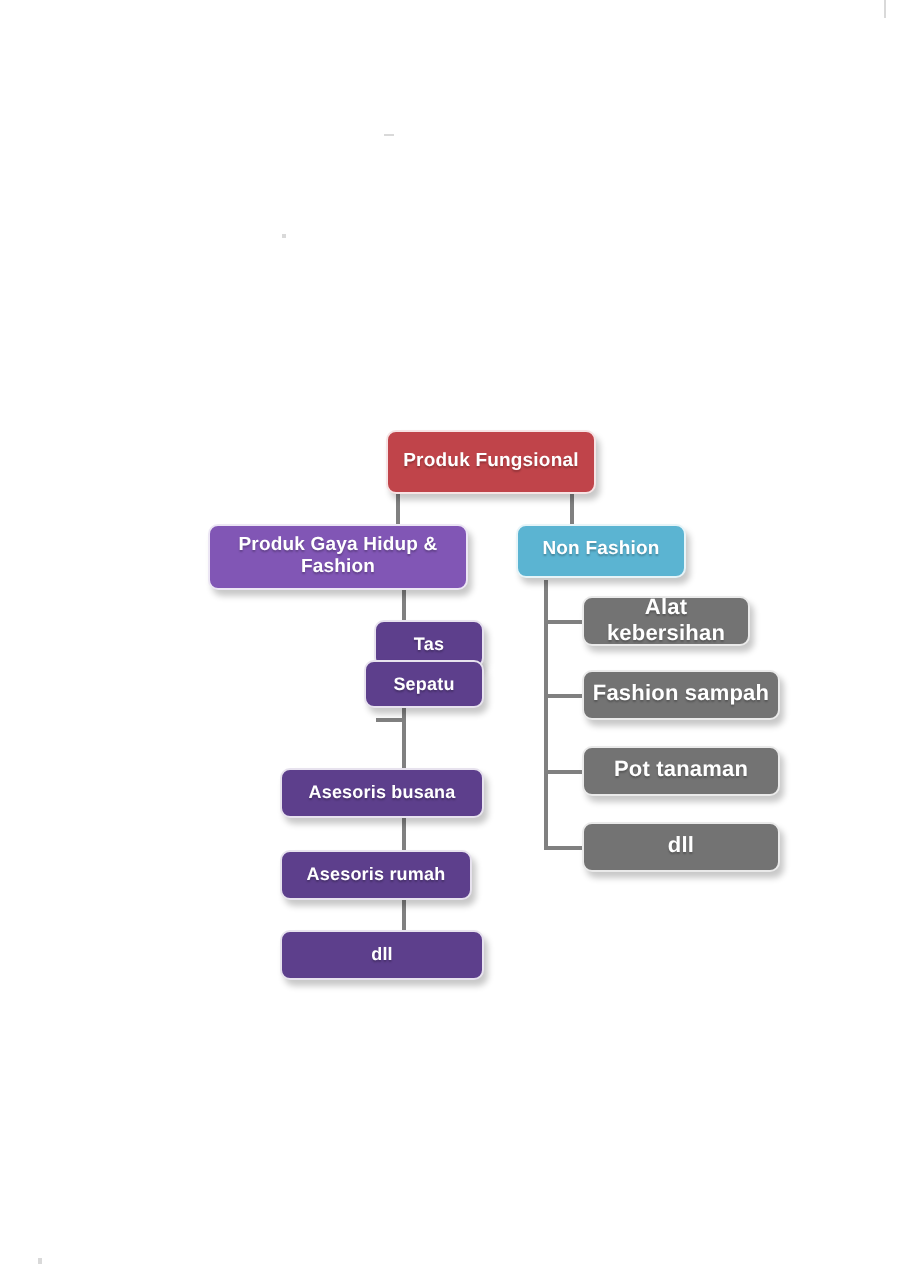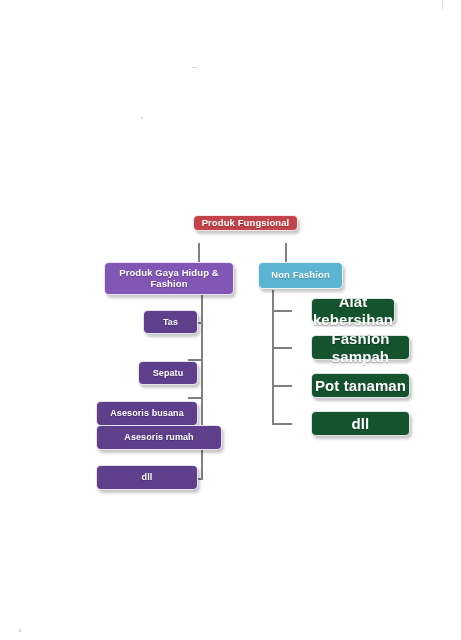--- a/index.html
+++ b/index.html
@@ -60,22 +60,22 @@
     line-height: 1.15;
     letter-spacing: .1px;
     box-shadow: 2px 3px 3px rgba(0,0,0,0.22);
     border: 1px solid rgba(255,255,255,0.85);
     text-shadow: 0 1px 1px rgba(0,0,0,0.25);
   }
 
   .node.root      { background: #c0444a; font-size: 9.5px; }
   .node.lv1-left  { background: #8156b5; font-size: 9.5px; text-align: center; }
   .node.lv1-right { background: #5bb4d2; font-size: 9.5px; }
-  .node.lv2-left  { background: #5d3f8c; font-size: 9px; }
-  .node.lv2-right { background: #14532d; font-size: 15px; margin-left: 20px; }
+  .node.lv2-left  { background: #5d3f8c; font-size: 9px; margin-left: 44px; }
+  .node.lv2-right { background: #737373; font-size: 11px; }
 </style>
 </head>
 <body>
 
 <div id="page">
 
   <div class="artifact" style="left:442px;top:0px;width:1px;height:9px;"></div>
   <div class="artifact" style="left:192px;top:67px;width:5px;height:1px;"></div>
   <div class="artifact" style="left:141px;top:117px;width:2px;height:2px;"></div>
   <div class="artifact" style="left:19px;top:629px;width:2px;height:3px;"></div>
@@ -92,33 +92,33 @@
     <div class="conn h" style="left:188px;top:397px;width:15px;"></div>
     <div class="conn h" style="left:188px;top:437px;width:15px;"></div>
     <div class="conn h" style="left:188px;top:478px;width:15px;"></div>
 
     <div class="conn v" style="left:272px;top:290px;height:134px;"></div>
     <div class="conn h" style="left:272px;top:310px;width:20px;"></div>
     <div class="conn h" style="left:272px;top:347px;width:20px;"></div>
     <div class="conn h" style="left:272px;top:385px;width:20px;"></div>
     <div class="conn h" style="left:272px;top:423px;width:20px;"></div>
 
-    <div class="node root" style="left:193px;top:215px;width:105px;height:16px;">Produk Fungsional</div>
+    <div class="node root" style="left:193px;top:215px;width:105px;height:32px;">Produk Fungsional</div>
 
     <div class="node lv1-left" style="left:104px;top:262px;width:130px;height:33px;padding:0 8px;">Produk Gaya Hidup &amp; Fashion</div>
 
     <div class="node lv1-right" style="left:258px;top:262px;width:85px;height:27px;">Non Fashion</div>
 
     <div class="node lv2-left" style="left:143px;top:310px;width:55px;height:24px;">Tas</div>
 
-    <div class="node lv2-left" style="left:138px;top:361px;width:60px;height:24px;">Sepatu</div>
+    <div class="node lv2-left" style="left:138px;top:330px;width:60px;height:24px;">Sepatu</div>
 
-    <div class="node lv2-left" style="left:96px;top:401px;width:102px;height:25px;">Asesoris busana</div>
+    <div class="node lv2-left" style="left:96px;top:384px;width:102px;height:25px;">Asesoris busana</div>
 
-    <div class="node lv2-left" style="left:96px;top:425px;width:126px;height:25px;">Asesoris rumah</div>
+    <div class="node lv2-left" style="left:96px;top:425px;width:96px;height:25px;">Asesoris rumah</div>
 
     <div class="node lv2-left" style="left:96px;top:465px;width:102px;height:25px;">dll</div>
 
     <div class="node lv2-right" style="left:291px;top:298px;width:84px;height:25px;">Alat kebersihan</div>
 
     <div class="node lv2-right" style="left:291px;top:335px;width:99px;height:25px;">Fashion sampah</div>
 
     <div class="node lv2-right" style="left:291px;top:373px;width:99px;height:25px;text-align:right;">Pot tanaman</div>
 
     <div class="node lv2-right" style="left:291px;top:411px;width:99px;height:25px;">dll</div>

